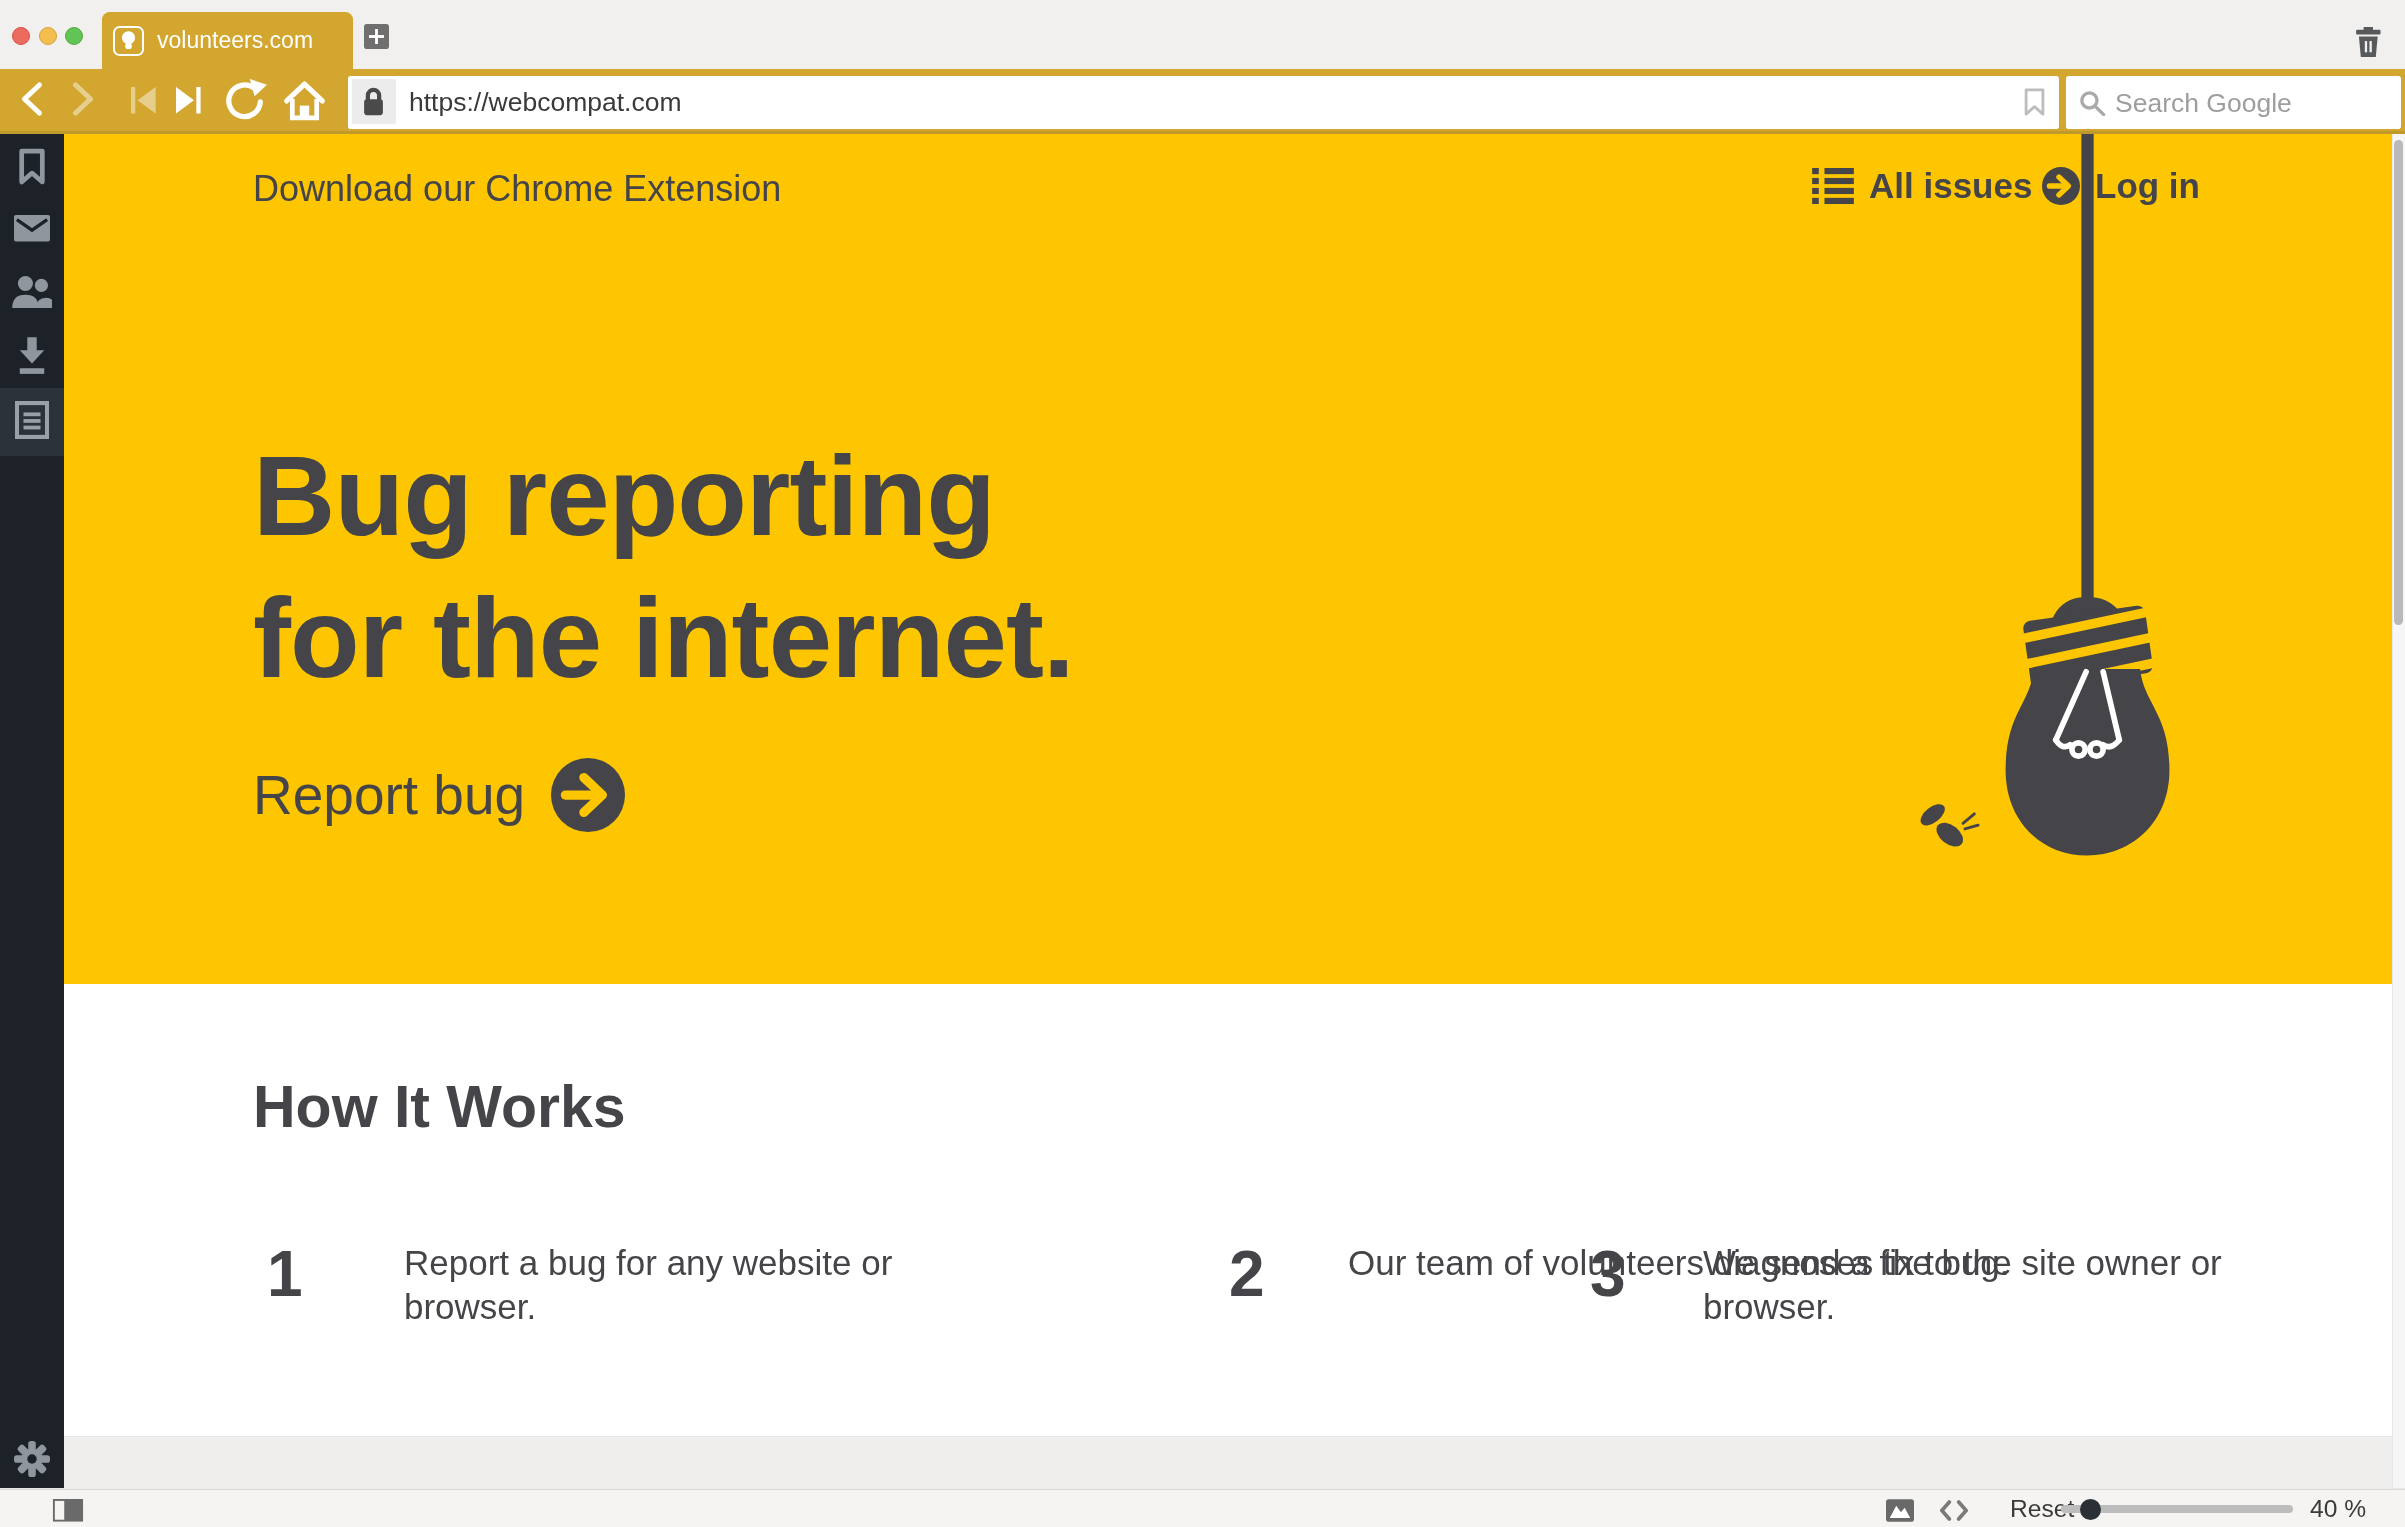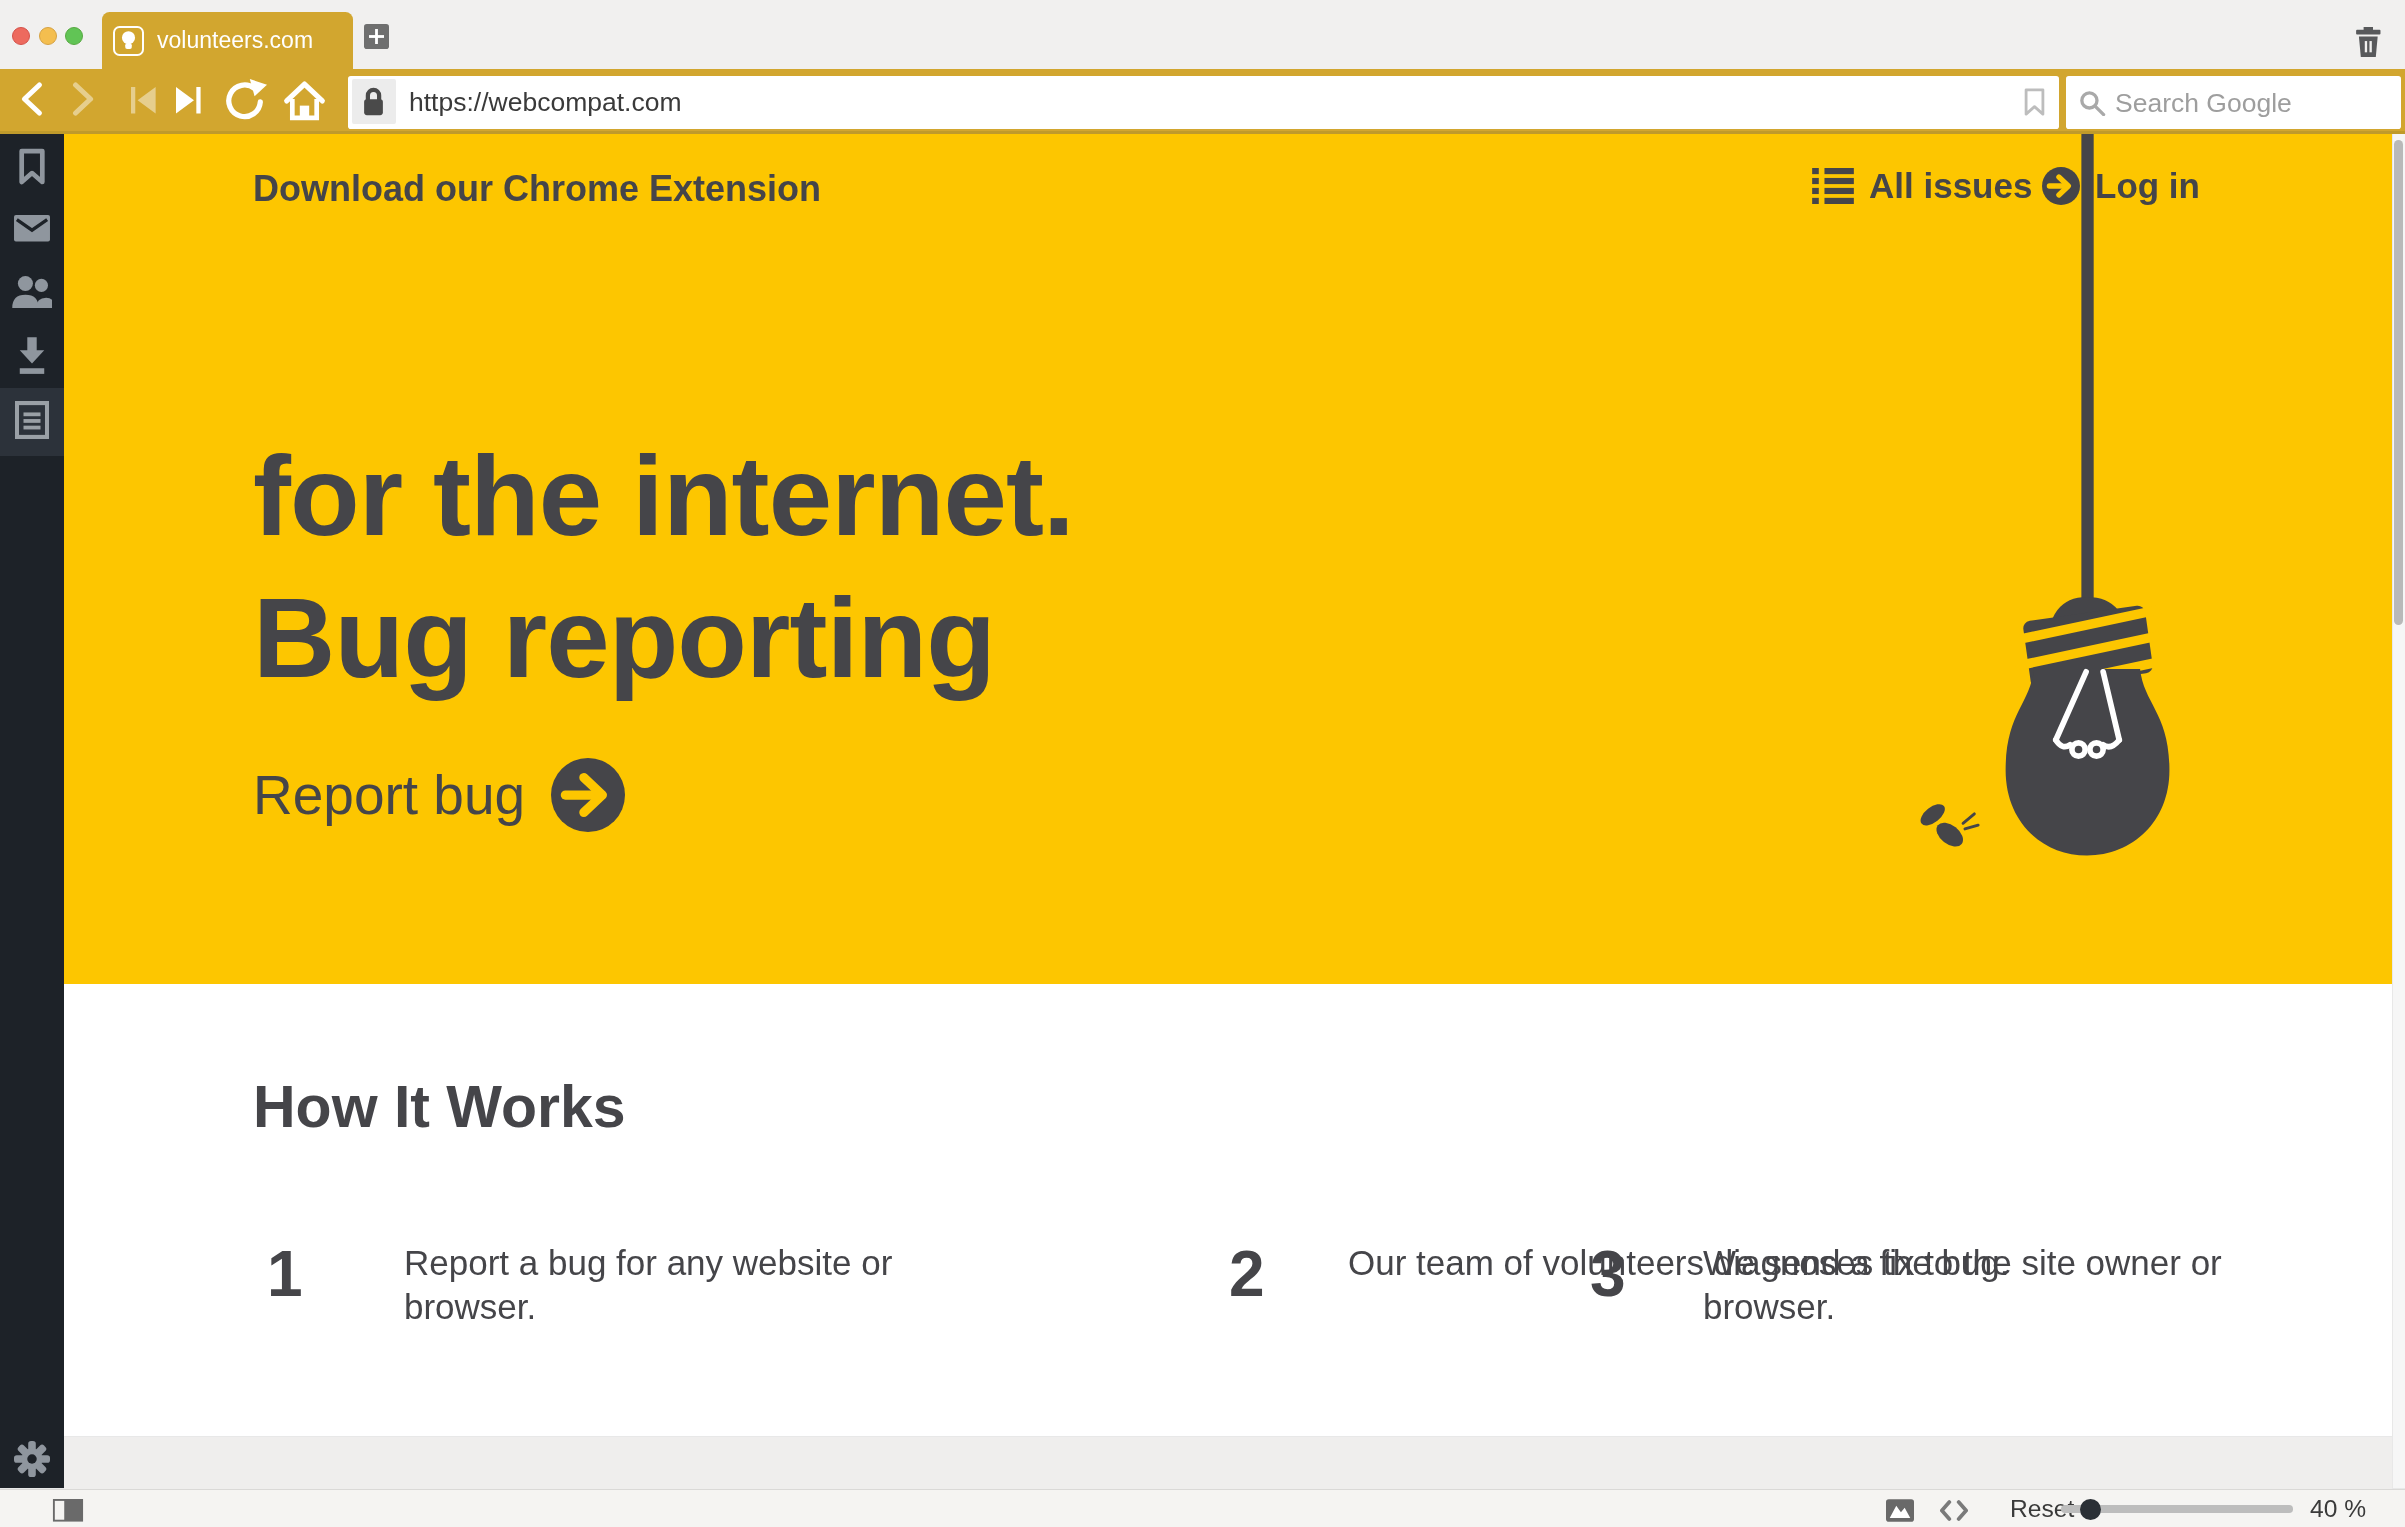--- a/index.html
+++ b/index.html
@@ -32,21 +32,21 @@
   .search-bar svg{position:absolute;left:13.2px;top:14px;}
   .search-input{position:absolute;left:47px;top:0;width:274px;height:53px;border:none;outline:none;
        background:transparent;font-family:"Liberation Sans",sans-serif;font-size:26.5px;color:#3a3a3a;}
   .search-input::placeholder{color:#9e9e9e;}
   
   .sidebar{position:absolute;left:0;top:134px;width:64px;height:1354px;background:#1d2228;}
   .sb-item{position:absolute;left:0;width:64px;display:flex;justify-content:center;}
   .sb-active{position:absolute;left:0;top:254px;width:64px;height:68px;background:#2c323a;}
   
   .hero{position:absolute;left:64px;top:134px;width:2328px;height:850px;background:#fdc600;overflow:hidden;}
-  .ext-link{position:absolute;left:189px;top:34px;font-size:36px;font-weight:700;color:#454549;line-height:42px;}
+  .ext-link{position:absolute;left:189px;top:34px;font-size:36px;font-weight:400;color:#454549;line-height:42px;}
   .hero-nav{position:absolute;top:32px;display:flex;align-items:center;gap:15px;}
   .hero-nav .lbl{font-size:35px;font-weight:700;color:#454549;}
   .hero-allissues{left:1748px;}
   .hero-login{left:1978px;}
   .hero-h1{position:absolute;left:189px;top:291px;font-size:114px;font-weight:700;color:#454549;
        line-height:142px;letter-spacing:-0.9px;}
   .report-row{position:absolute;left:189px;top:621px;display:flex;align-items:center;gap:26px;height:79px;}
   .report-lbl{font-size:55px;color:#454549;}
   .bulb{position:absolute;left:1828px;top:0;}
   .white-sec{position:absolute;left:64px;top:984px;width:2328px;height:452px;background:#ffffff;}
@@ -242,22 +242,22 @@
     <div class="hero-nav hero-login">
       <svg width="38" height="38" viewBox="0 0 36 36">
           <circle cx="18" cy="18" r="18" fill="#454549"></circle>
           <path d="M7 18 h15" stroke="#fdc600" stroke-width="5" stroke-linecap="round"></path>
           <path d="M16 9.5 L25 18 L16 26.5" fill="none" stroke="#fdc600" stroke-width="5" stroke-linejoin="round" stroke-linecap="round"></path>
         </svg>
       <span class="lbl">Log in</span>
     </div>
 
     <div class="hero-h1">
+      <div>Bug reporting</div>
       <div>for the internet.</div>
-      <div>Bug reporting</div>
     </div>
 
     <div class="report-row">
       <span class="report-lbl">Report bug</span>
       <svg width="74" height="74" viewBox="0 0 36 36">
           <circle cx="18" cy="18" r="18" fill="#454549"></circle>
           <path d="M7 18 h15" stroke="#fdc600" stroke-width="4.5" stroke-linecap="round"></path>
           <path d="M16 9.5 L25 18 L16 26.5" fill="none" stroke="#fdc600" stroke-width="4.5" stroke-linejoin="round" stroke-linecap="round"></path>
         </svg>
     </div>

